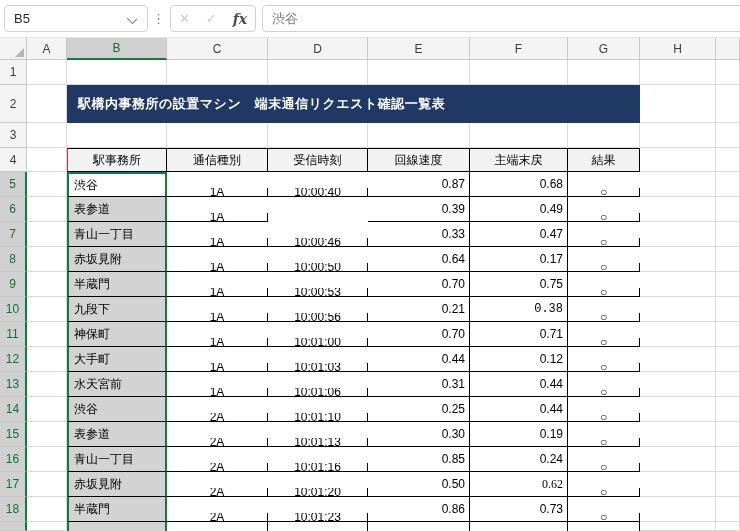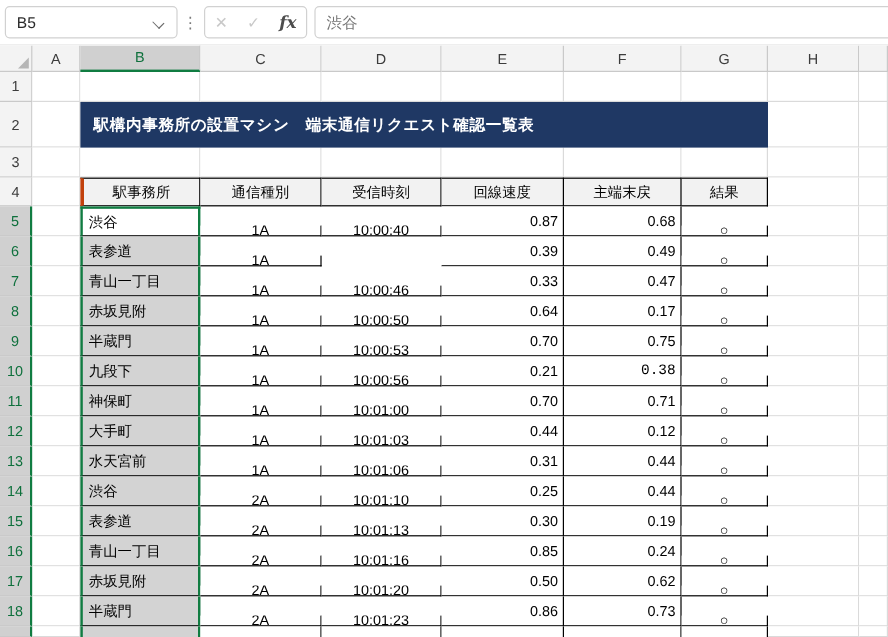--- a/index.html
+++ b/index.html
@@ -42,21 +42,21 @@
 
   .bgcell { background:#fff; border-right:1px solid #dadada; border-bottom:1px solid #dadada; }
 
   .titlebar { background:#1f3864; color:#ffffff; font-weight:bold; font-size:13px;
     display:flex; align-items:center; padding-left:11px; letter-spacing:.5px;
     white-space:nowrap; overflow:hidden; }
 
   .th { background:#f2f2f2; color:#000; font-size:12px;
     border-top:1px solid #000; border-right:1px solid #000; border-bottom:1px solid #000;
     display:flex; align-items:center; justify-content:center; overflow:hidden; }
-  .th.first { border-left:3px solid #c2410c; }
+  .th.first { border-left:1px solid #c2410c; }
 
   .td { background:#fff; color:#000; font-size:12px;
     border-right:1px solid #000; border-bottom:1px solid #000;
     display:flex; align-items:center; overflow:hidden; }
   .td.partial { border-bottom:none; }
   .al { justify-content:flex-start; padding-left:5px; }
   .ac { justify-content:center;margin-top:16px; }
   .ar { justify-content:flex-end; padding-right:4px; }
   .selside { border-left:2px solid #107C41; border-right:2px solid #107C41; }
   .selfill { background:#d3d3d3; }
@@ -257,21 +257,21 @@
     <div class="td al selside selfill" style="grid-area: 17 / 3;">青山一丁目</div>
     <div class="td ac" style="grid-area: 17 / 4;">2A</div>
     <div class="td ac" style="grid-area: 17 / 5;">10:01:16</div>
     <div class="td ar" style="grid-area: 17 / 6;">0.85</div>
     <div class="td ar" style="grid-area: 17 / 7;">0.24</div>
     <div class="td ac" style="grid-area: 17 / 8;">○</div>
     <div class="td al selside selfill" style="grid-area: 18 / 3;">赤坂見附</div>
     <div class="td ac" style="grid-area: 18 / 4;">2A</div>
     <div class="td ac" style="grid-area: 18 / 5;">10:01:20</div>
     <div class="td ar" style="grid-area: 18 / 6;">0.50</div>
-    <div class="td ar" style="grid-area: 18 / 7;">0.62</div>
+    <div class="td ar" style="grid-area: 18 / 7; font-family: Liberation Serif, serif;">0.62</div>
     <div class="td ac" style="grid-area: 18 / 8;">○</div>
     <div class="td al selside selfill" style="grid-area: 19 / 3;">半蔵門</div>
     <div class="td ac" style="grid-area: 19 / 4;">2A</div>
     <div class="td ac" style="grid-area: 19 / 5;">10:01:23</div>
     <div class="td ar" style="grid-area: 19 / 6;">0.86</div>
     <div class="td ar" style="grid-area: 19 / 7;">0.73</div>
     <div class="td ac" style="grid-area: 19 / 8;">○</div>
     <div class="td partial selside selfill" style="grid-area: 20 / 3;"></div>
     <div class="td partial" style="grid-area: 20 / 4;"></div>
     <div class="td partial" style="grid-area: 20 / 5;"></div>

